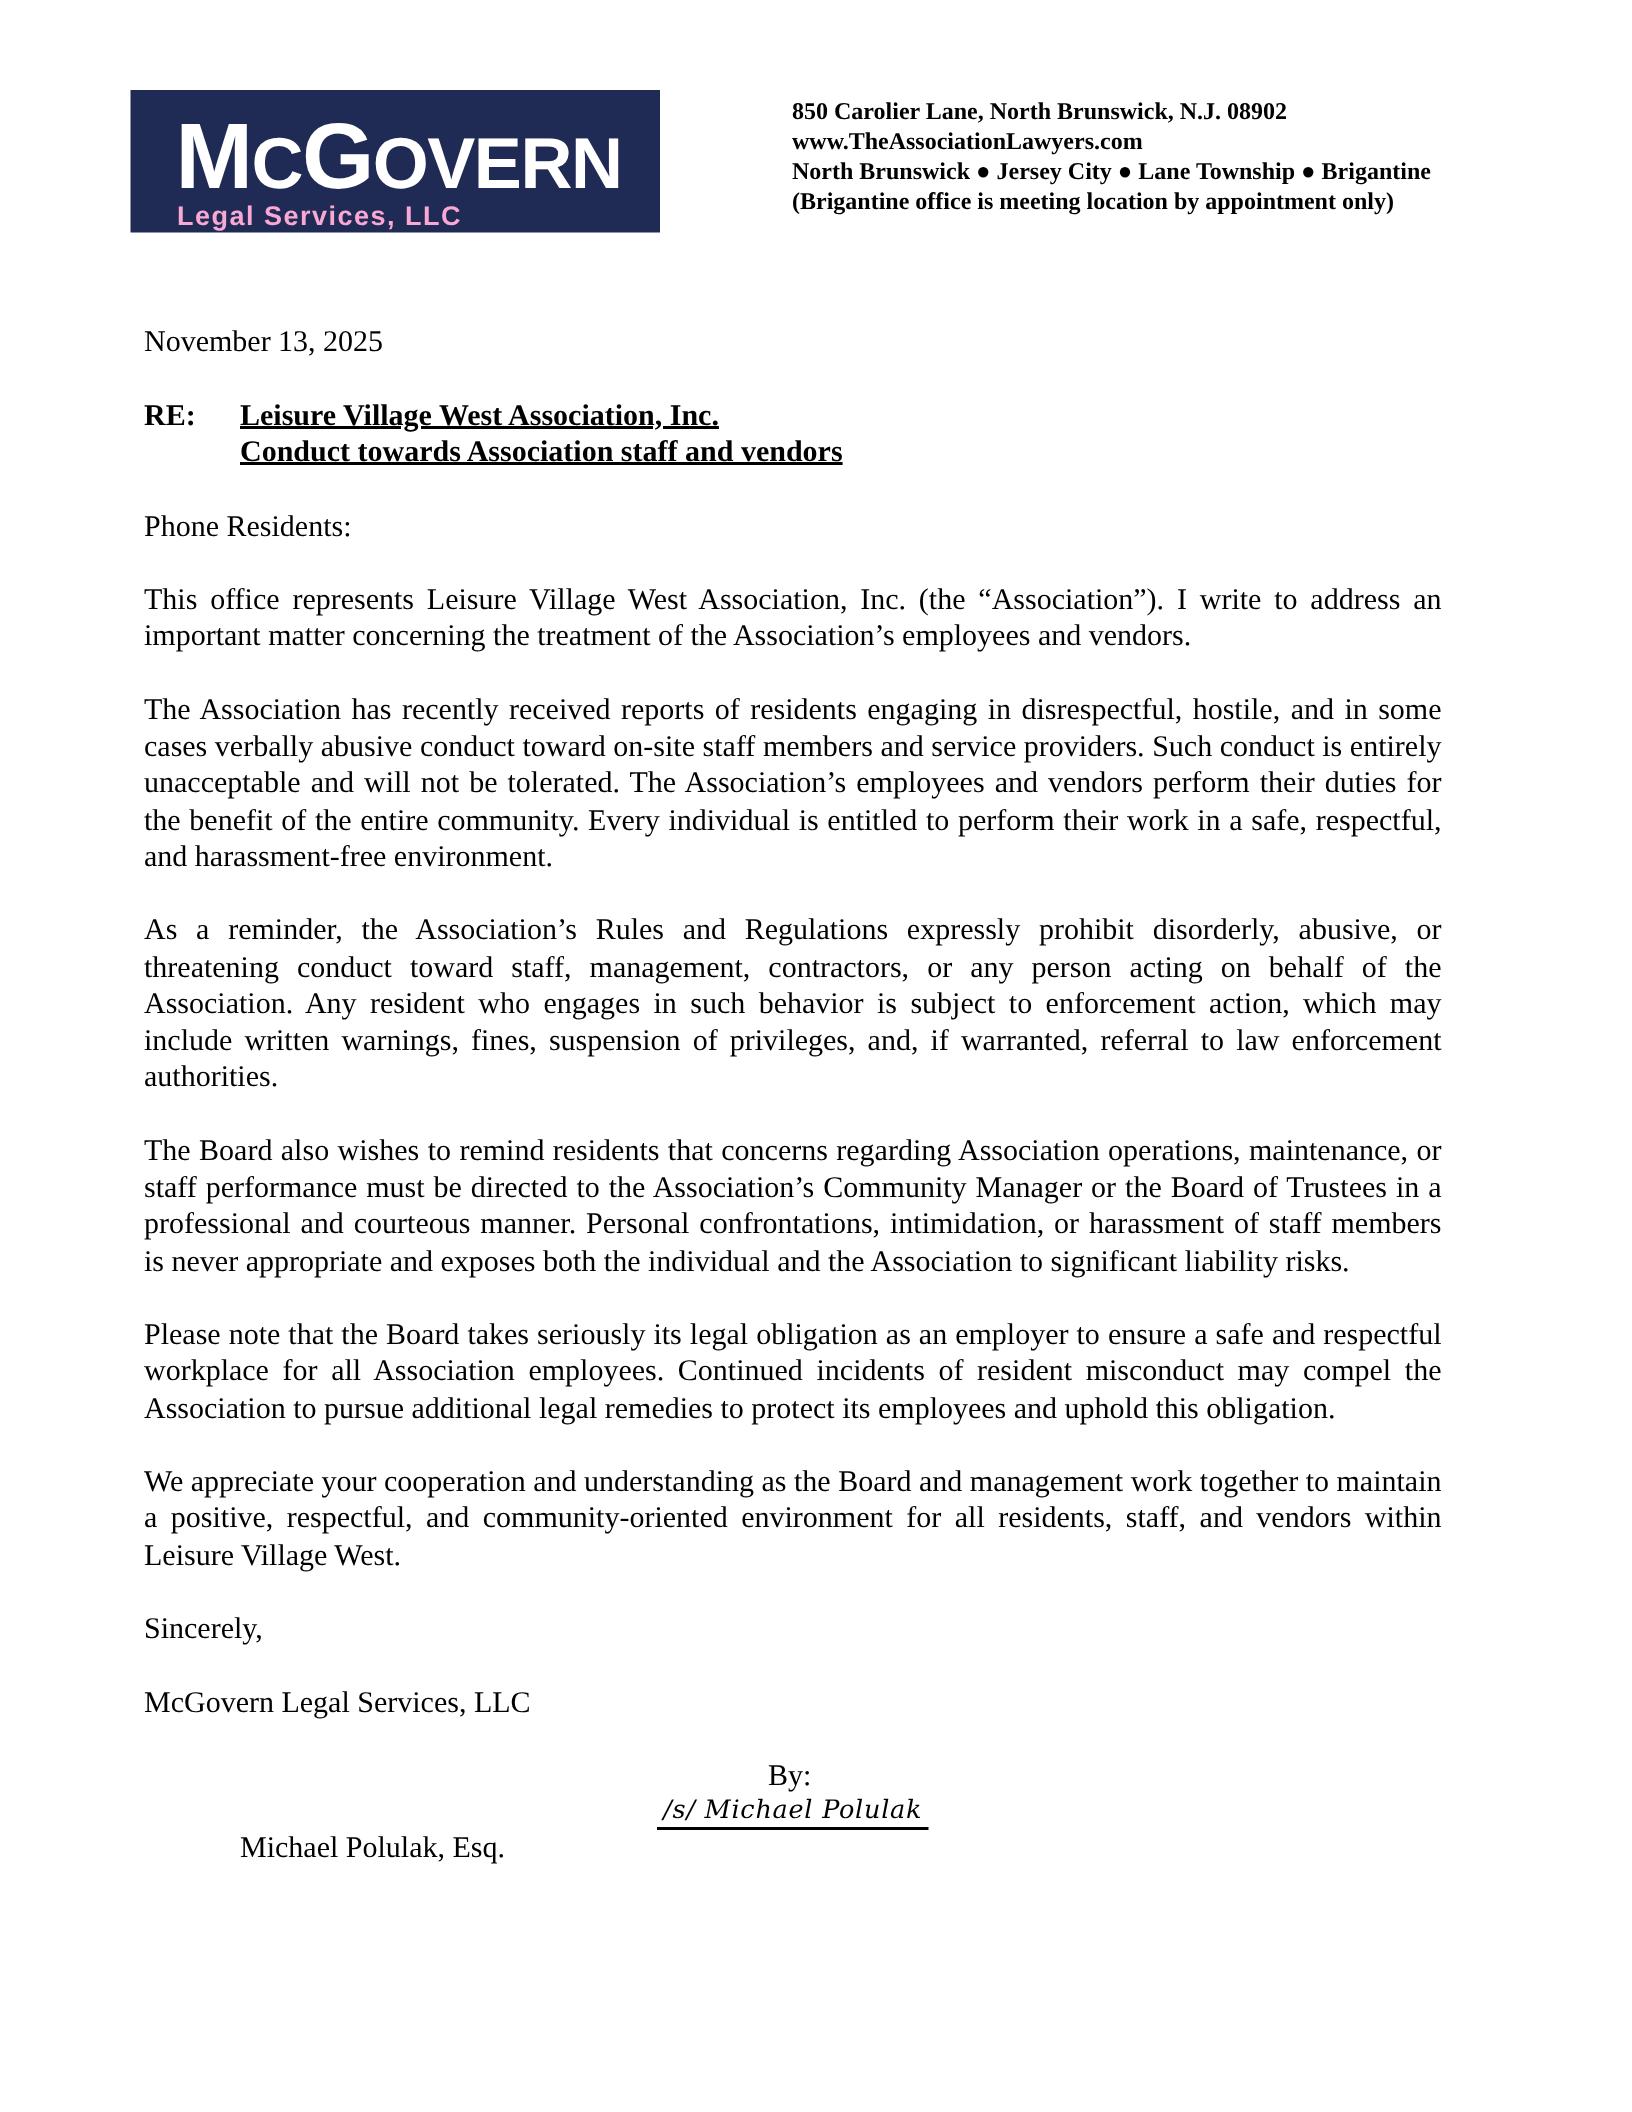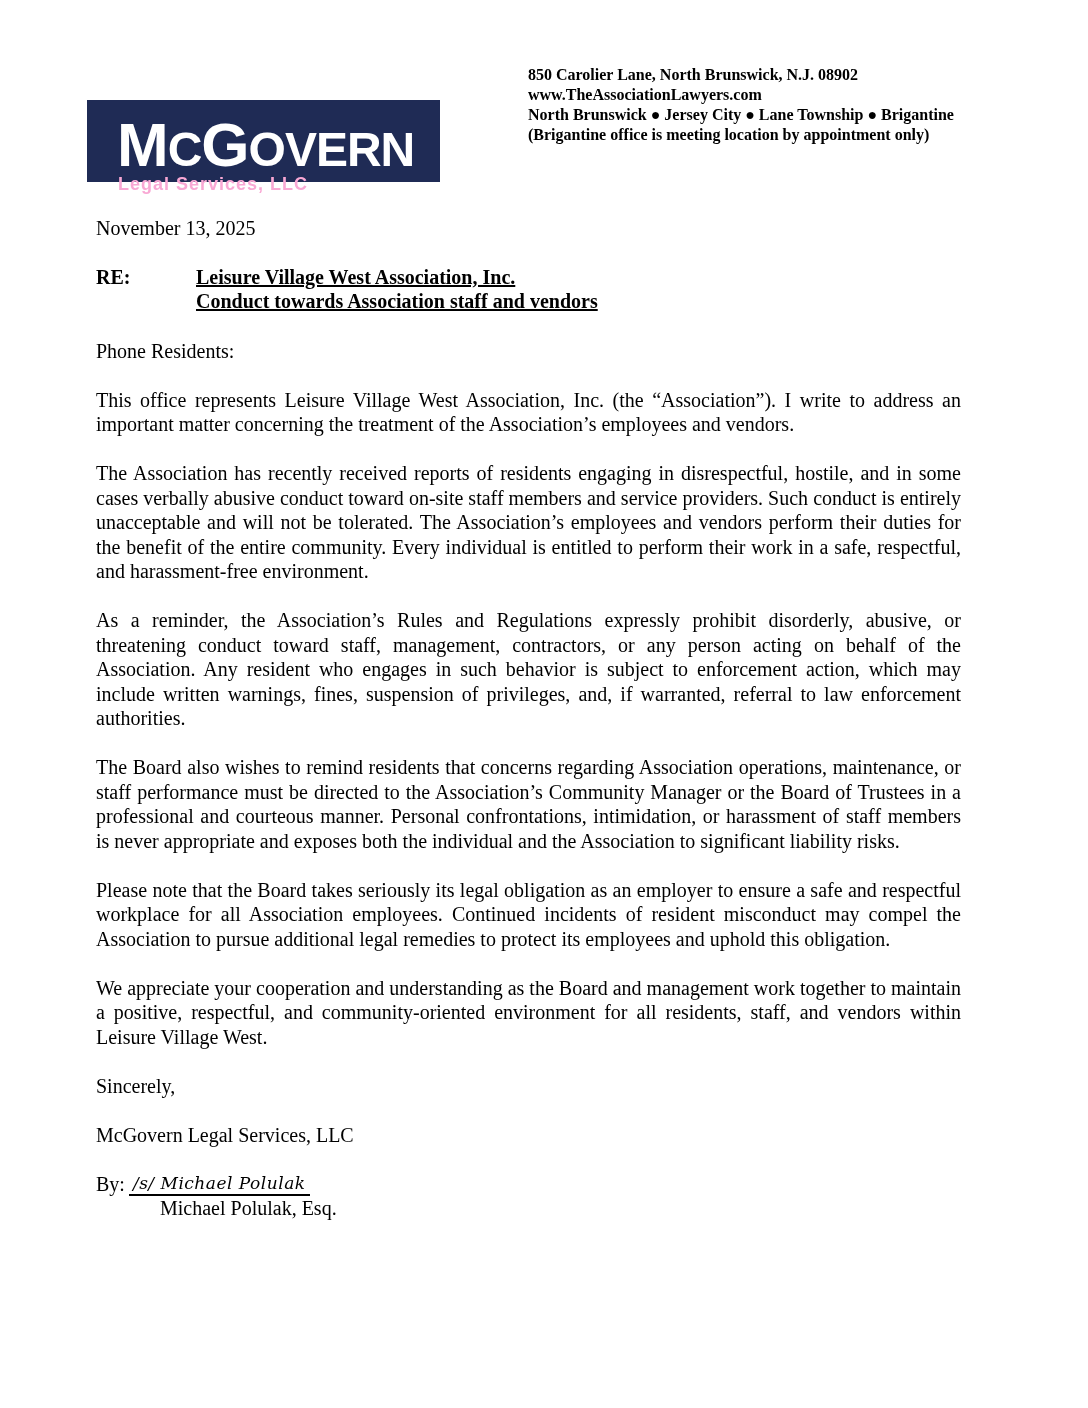--- a/index.html
+++ b/index.html
@@ -1,31 +1,31 @@
 <!DOCTYPE html>
 <html><head>
   <meta charset="utf-8">
   <style>
     html, body { margin: 0; padding: 0; background: #ffffff; }
     body { width: 1088px; height: 1408px; position: relative; overflow: hidden; color: #000; font-family: "Liberation Serif", serif; }
-    .logo { position: absolute; left: 87px; top: 60px; width: 353px; height: 82px; background: #1f2b55; margin-top: 40px; }
+    .logo { position: absolute; left: 87px; top: 60px; width: 353px; height: 95px; background: #1f2b55; }
     .logo .brand { position: absolute; left: 30px; top: 14px; color: #fff; font-family: "Liberation Sans", sans-serif; font-weight: bold; letter-spacing: -1px; line-height: 1; white-space: nowrap; }
     .logo .brand .big { font-size: 62px; }
     .logo .brand .small { font-size: 48px; }
     .logo .sub { position: absolute; left: 31px; top: 74px; color: #f9a8d4; font-family: "Liberation Sans", sans-serif; font-weight: bold; font-size: 18px; letter-spacing: 1px; white-space: nowrap; }
     .contact { position: absolute; left: 528px; top: 65px; font-size: 16px; line-height: 20px; white-space: nowrap; }
     .contact .b { font-weight: bold; }
     .letter { position: absolute; left: 96px; top: 216px; width: 865px; font-size: 20px; line-height: 24.5px; }
     .letter p { margin: 0; text-align: justify; }
     .date { margin-bottom: 24px !important; }
-    .re { display: flex; font-weight: bold; margin-bottom: 25px; gap: 36px; }
+    .re { display: flex; font-weight: bold; margin-bottom: 25px; }
     .re .label { width: 64px; }
     .re .lines span { display: block; text-decoration: underline; }
     .para { margin-bottom: 24.5px !important; }
-    .sig-line { display: flex; align-items: center; margin-top: 2px; }
+    .sig-line { display: flex; align-items: center; margin-top: 2px; flex-direction: column; }
     .sig-line .by { margin-right: 4px; }
     .sig-line .sig { font-family: "DejaVu Serif", serif; font-style: italic; font-size: 17px; border-bottom: 2px solid #000; padding: 0 4px 0 4px; line-height: 22px; letter-spacing: 0.5px; }
     .signer { padding-left: 64px; }
   </style>
 </head>
 <body>
 
 <div class="logo">
   <div class="brand"><span class="big">M</span><span class="small">C</span><span class="big">G</span><span class="small">OVERN</span></div>
   <div class="sub">Legal Services, LLC</div>

